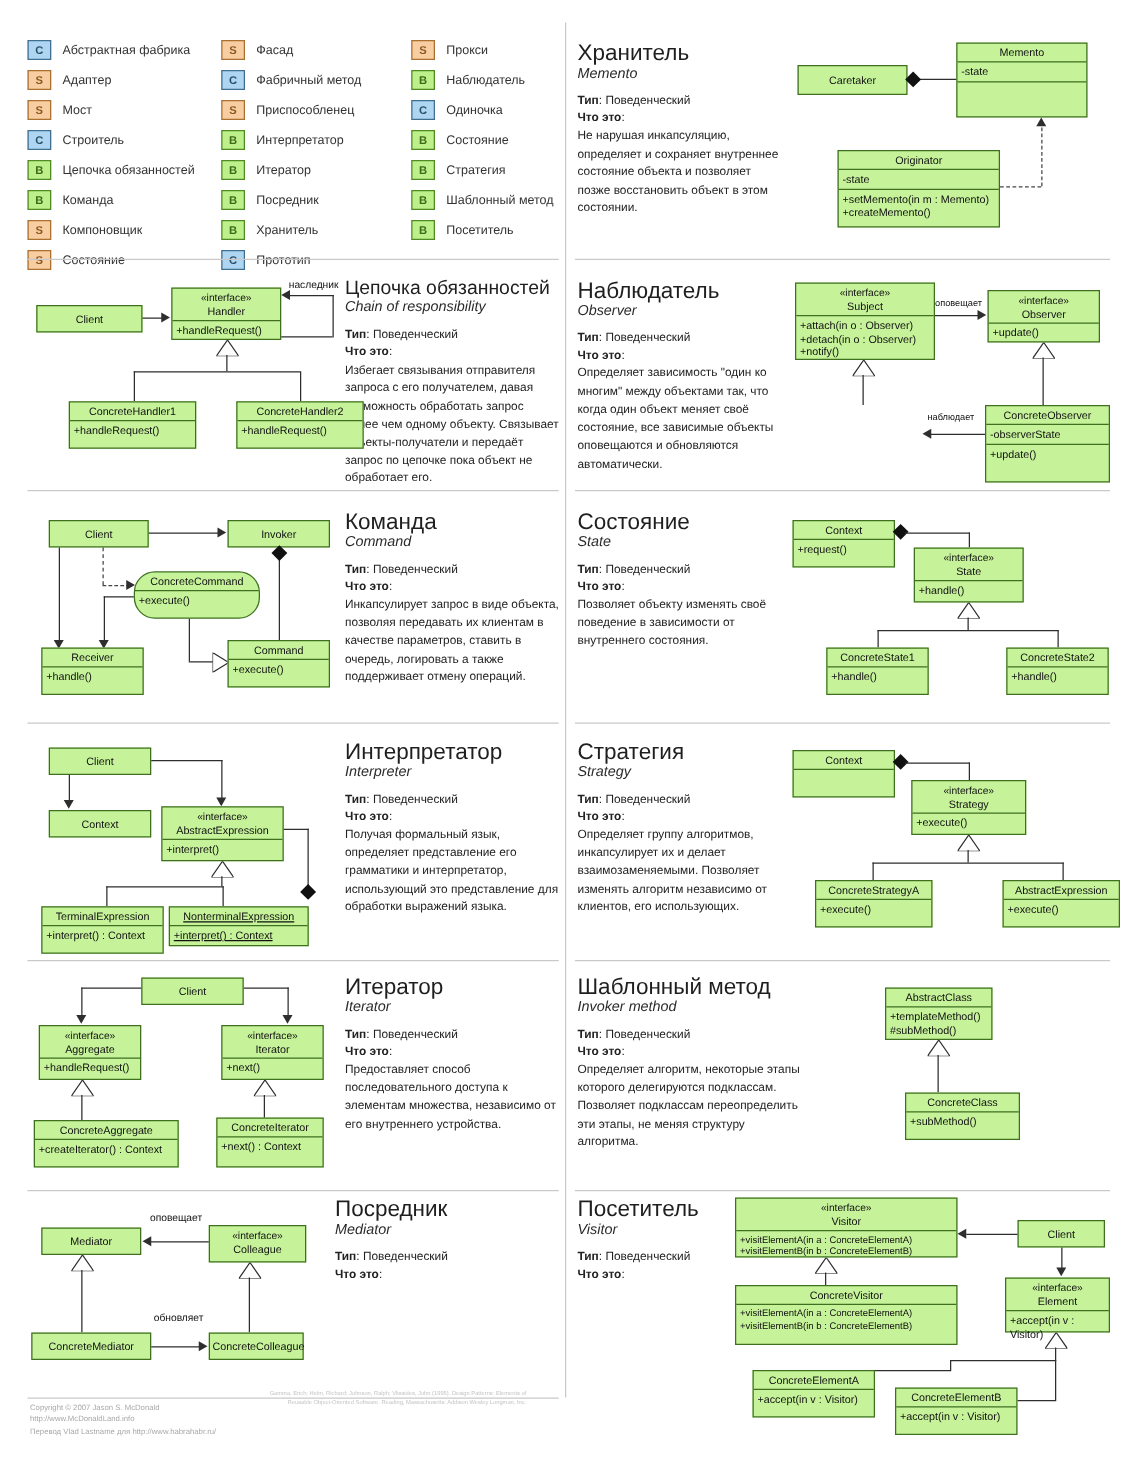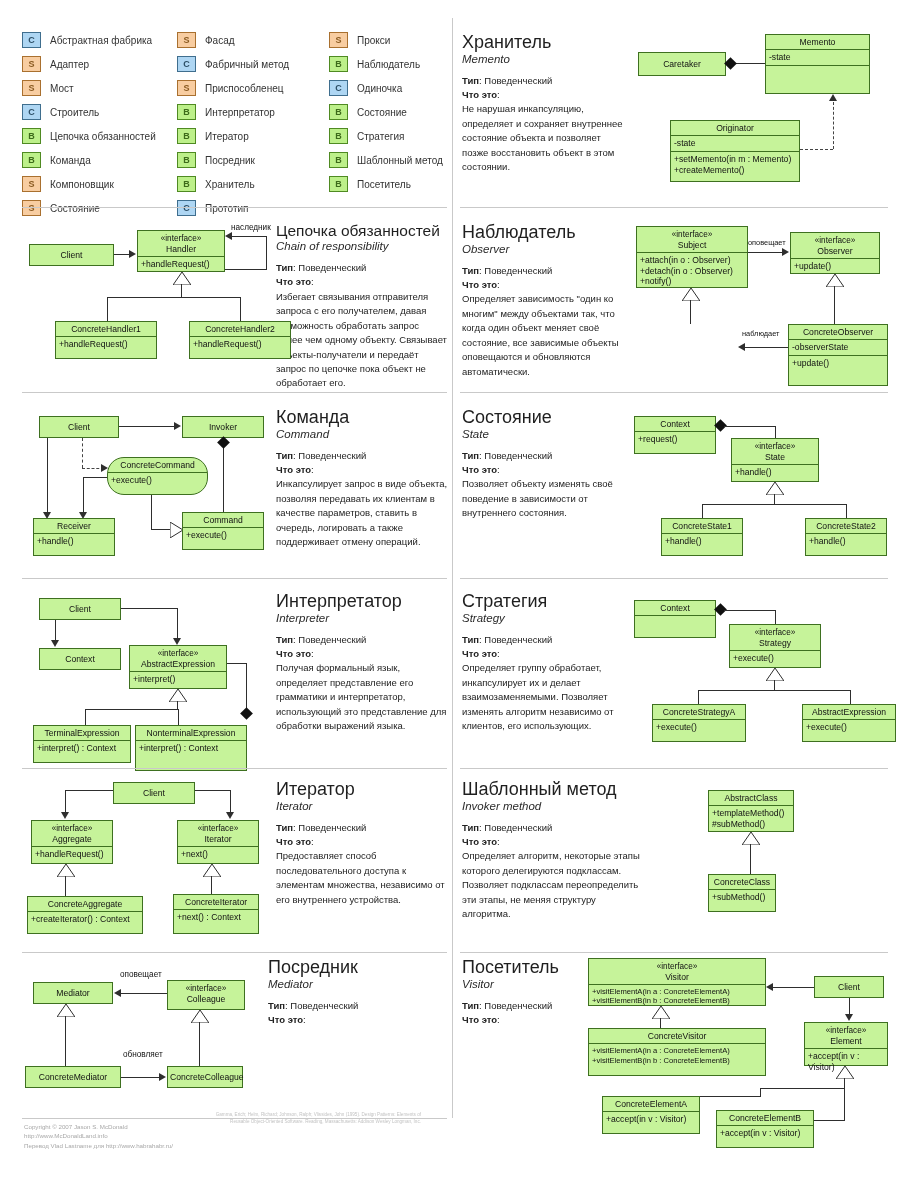--- a/index.html
+++ b/index.html
@@ -475,32 +475,32 @@
     <div class="ln v" style="left:153px;top:119px;height:16px;"></div>
 
     <div class="ln h" style="left:202px;top:73px;width:20px;"></div>
     <div class="ln v" style="left:221px;top:73px;height:50px;"></div>
     <div class="diamond" style="left:217px;top:119px;"></div>
 
     <div class="cls" style="left:8px;top:135px;width:98px;height:38px;">
       <div class="hdr">TerminalExpression</div>
       <div class="sec last">+interpret() : Context</div>
     </div>
-    <div class="cls" style="left:110px;top:135px;width:112px;height:46px;">
+    <div class="cls" style="left:110px;top:135px;width:112px;height:32px;text-decoration:underline;">
       <div class="hdr">NonterminalExpression</div>
       <div class="sec last">+interpret() : Context</div>
     </div>
   </div>
 
   <div class="block" style="left:462px;top:592px;width:172px;">
     <div class="ptitle">Стратегия</div>
     <div class="psub">Strategy</div>
     <div class="pmeta"><b>Тип</b>: <span>Поведенческий</span></div>
     <div class="pmeta" style="margin-top:0;"><b>Что это</b>:</div>
-    <div class="pdesc">Определяет группу обработает, инкапсулирует их и делает взаимозаменяемыми. Позволяет изменять алгоритм независимо от клиентов, его использующих.</div>
+    <div class="pdesc">Определяет группу алгоритмов, инкапсулирует их и делает взаимозаменяемыми. Позволяет изменять алгоритм независимо от клиентов, его использующих.</div>
   </div>
   <div class="uml" style="left:630px;top:592px;width:260px;height:160px;">
     <div class="cls" style="left:4px;top:8px;width:82px;height:38px;">
       <div class="hdr">Context</div>
       <div class="sec last empty"></div>
     </div>
     <div class="diamond" style="left:86px;top:13px;"></div>
     <div class="ln h" style="left:94px;top:18px;width:52px;"></div>
     <div class="ln v" style="left:145px;top:18px;height:14px;"></div>
 
@@ -604,21 +604,21 @@
         <div>+templateMethod()</div>
         <div>#subMethod()</div>
       </div>
     </div>
     <div class="triw" style="left:42px;top:44px;">
       <svg width="18" height="13">
           <polygon points="9,0 18,13 0,13" fill="#ffffff" stroke="#2e2e2e" stroke-width="1"></polygon>
         </svg>
     </div>
     <div class="ln v" style="left:50px;top:56px;height:30px;"></div>
-    <div class="cls" style="left:8px;top:86px;width:68px;height:38px;">
+    <div class="cls" style="left:24px;top:86px;width:92px;height:38px;">
       <div class="hdr">ConcreteClass</div>
       <div class="sec last">+subMethod()</div>
     </div>
   </div>
   <div class="hrule" style="left:22px;top:952px;width:425px;"></div>
   <div class="hrule" style="left:460px;top:952px;width:428px;"></div>
 
   <div class="block" style="left:268px;top:958px;width:180px;">
     <div class="ptitle">Посредник</div>
     <div class="psub">Mediator</div>

